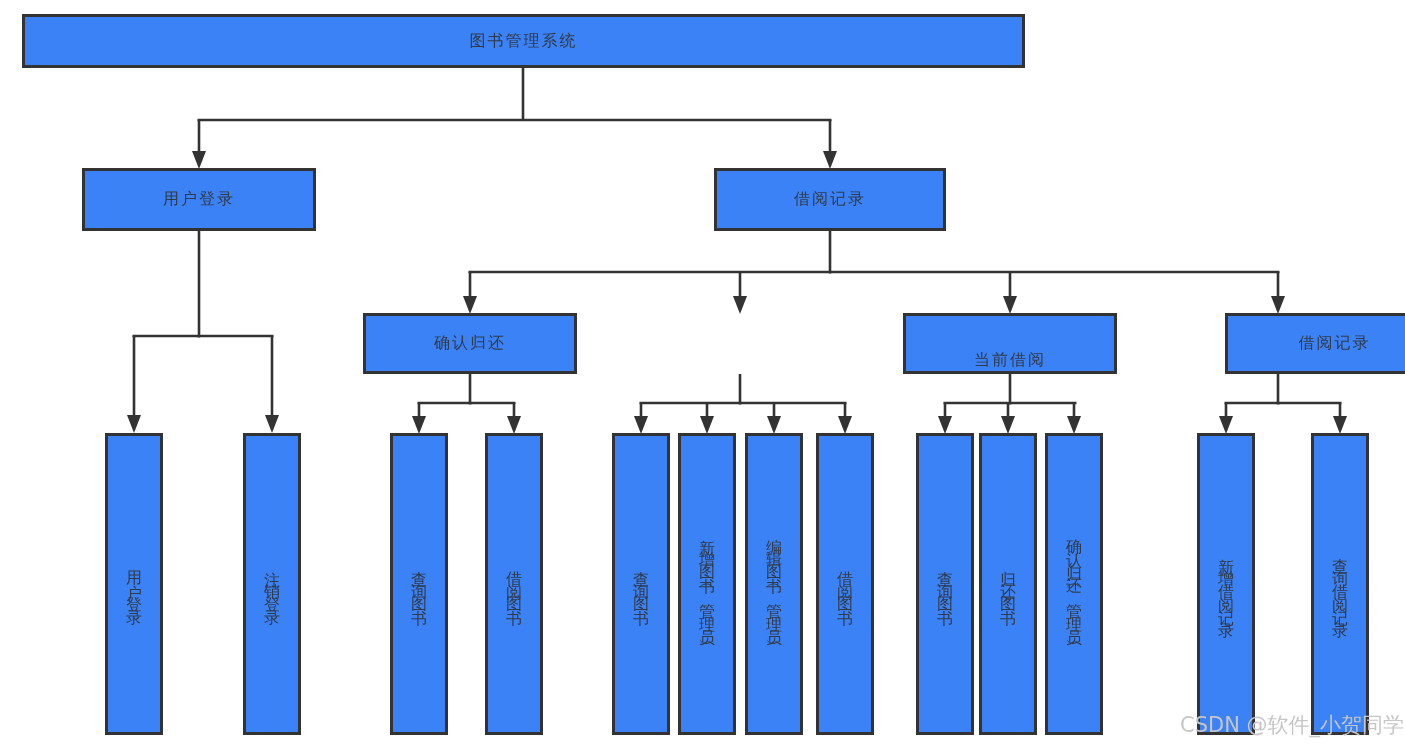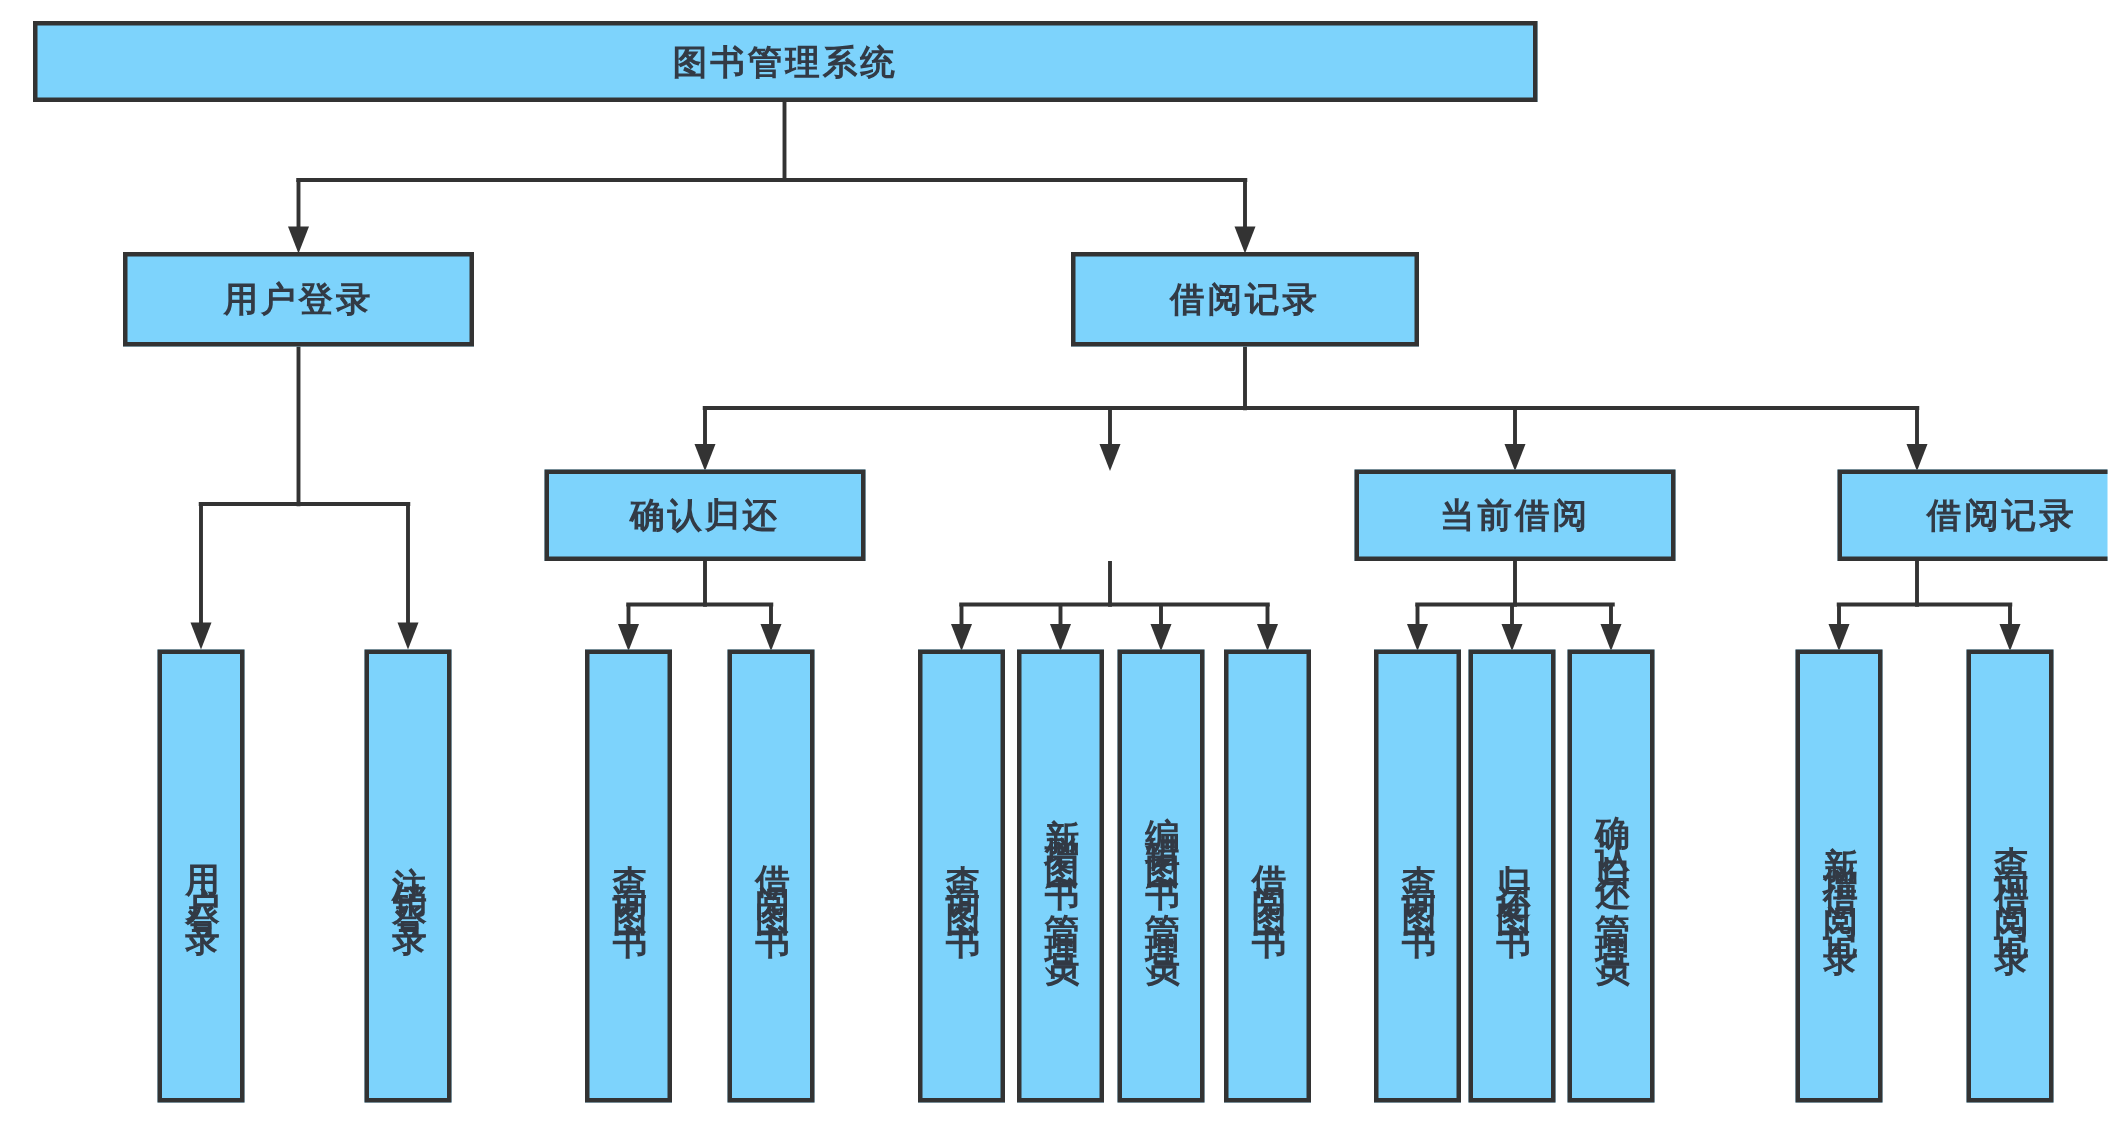--- a/index.html
+++ b/index.html
@@ -6,39 +6,39 @@
   * { margin:0; padding:0; box-sizing:border-box; }
   body { background:var(--bg); font-family:"DejaVu Sans", sans-serif; }
   .canvas {
     position:relative; width:1405px; height:747px; background:var(--bg); overflow:hidden;
   }
   svg.connectors { position:absolute; left:0; top:0; z-index:1; }
   svg.connectors line { stroke:var(--line); stroke-width:2.6px; }
   svg.connectors polygon { fill:var(--line); }
   .box {
     position:absolute; z-index:2;
-    border:3px solid var(--line); background:#7dd3fc;
+    border:3px solid var(--line); background:#3b82f6;
     display:flex; align-items:center; justify-content:center;
-    color:var(--text); font-size:23px;font-weight:bold;
+    color:var(--text); font-size:16px;
   }
   .box.h span { letter-spacing:2px; white-space:nowrap; }
   .box.v span {
     writing-mode:vertical-rl; text-orientation:mixed;
     letter-spacing:13px; line-height:1; white-space:nowrap;
   }
   
   .n-root  { left:22px;  top:14px;  width:1003px; height:54px; }
   
   .n-l2-0  { left:82px;  top:168px; width:234px; height:63px; }
   .n-l2-1  { left:714px; top:168px; width:232px; height:63px; }
   
   .n-l3    { top:313px; height:61px; }
   .n-l3-0  { left:363px;  width:214px; }
   .n-l3-1  { left:633px;  width:214px; }
-  .n-l3-2  { left:903px;  width:214px; }
+  .n-l3-2  { left:903px;  width:214px;align-items:flex-end; }
   .n-l3-3  { left:1225px; width:219px; }
   
   .leaf    { top:433px; height:302px; width:58px; }
   .lf-0  { left:105px; }  .lf-1  { left:243px; }
   .lf-2  { left:390px; }  .lf-3  { left:485px; }
   .lf-4  { left:612px; }  .lf-5  { left:678px; }
   .lf-6  { left:745px; }  .lf-7  { left:816px; }
   .lf-8  { left:916px; }  .lf-9  { left:979px; }  .lf-10 { left:1045px; }
   .lf-11 { left:1197px; } .lf-12 { left:1311px; }
   .watermark {
@@ -166,14 +166,15 @@
   <div class="box v leaf lf-10">
     <span>确认归还（管理员）</span>
   </div>
   <div class="box v leaf lf-11">
     <span>新增借阅记录</span>
   </div>
   <div class="box v leaf lf-12">
     <span>查询借阅记录</span>
   </div>
 
+  <div class="watermark">CSDN @软件_小贺同学</div>
 
 </div>
 
 </body></html>

